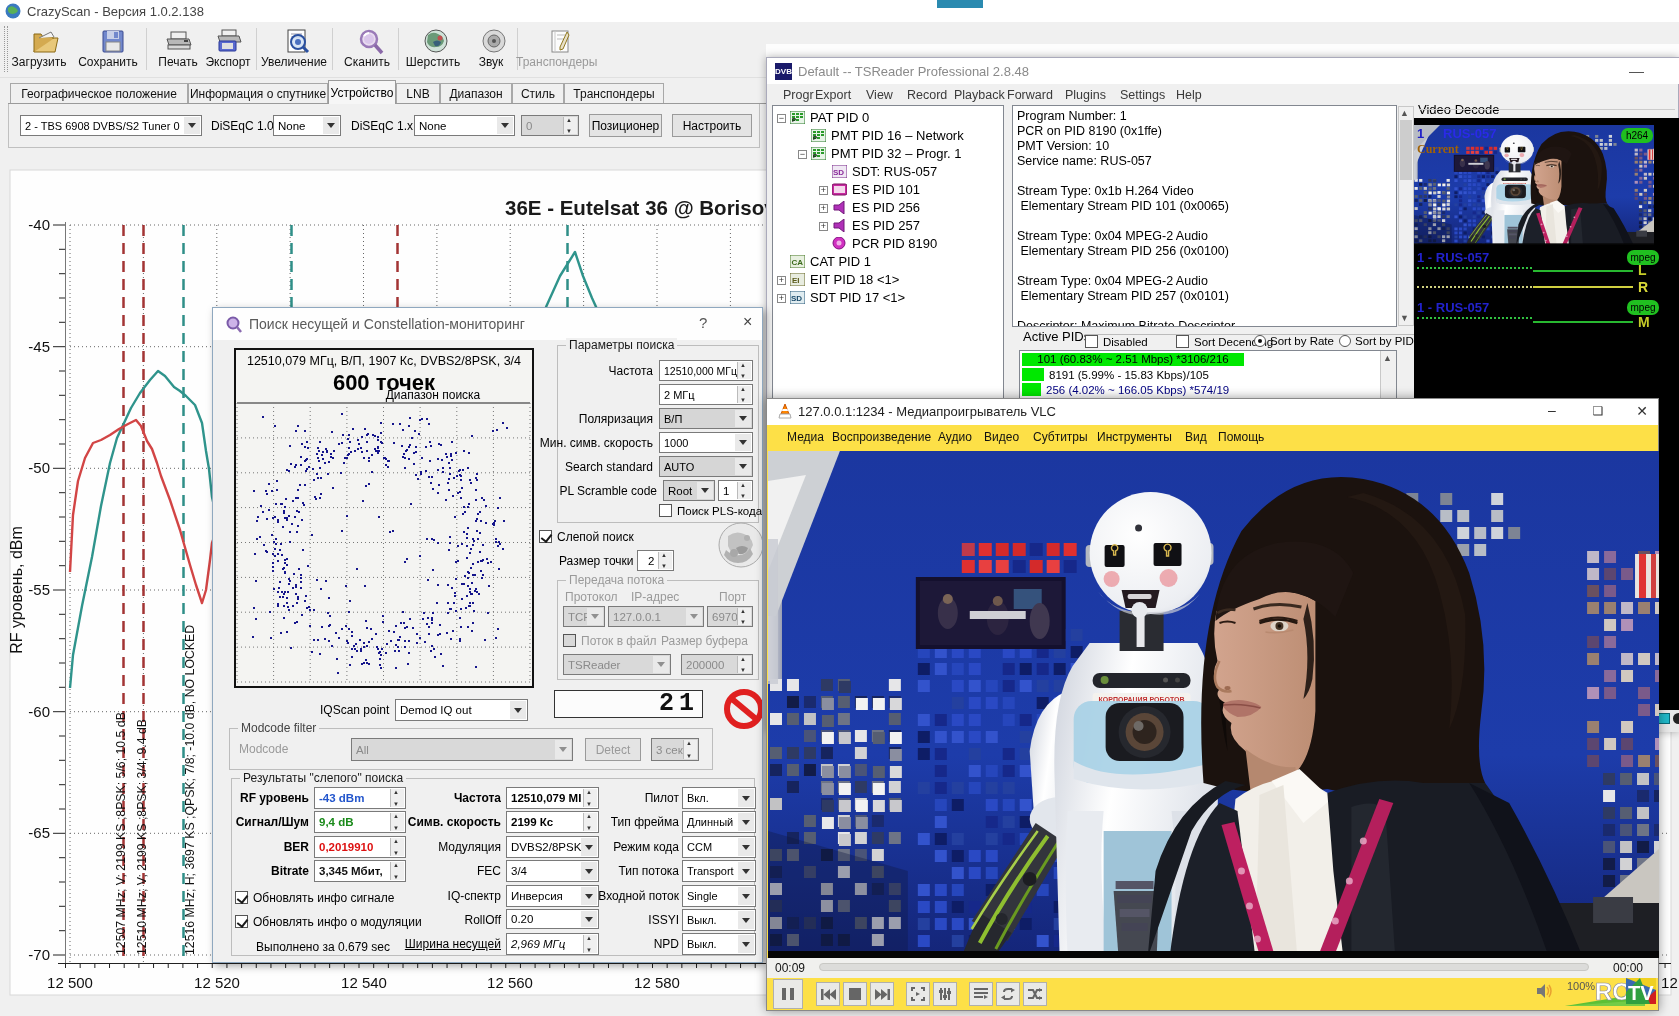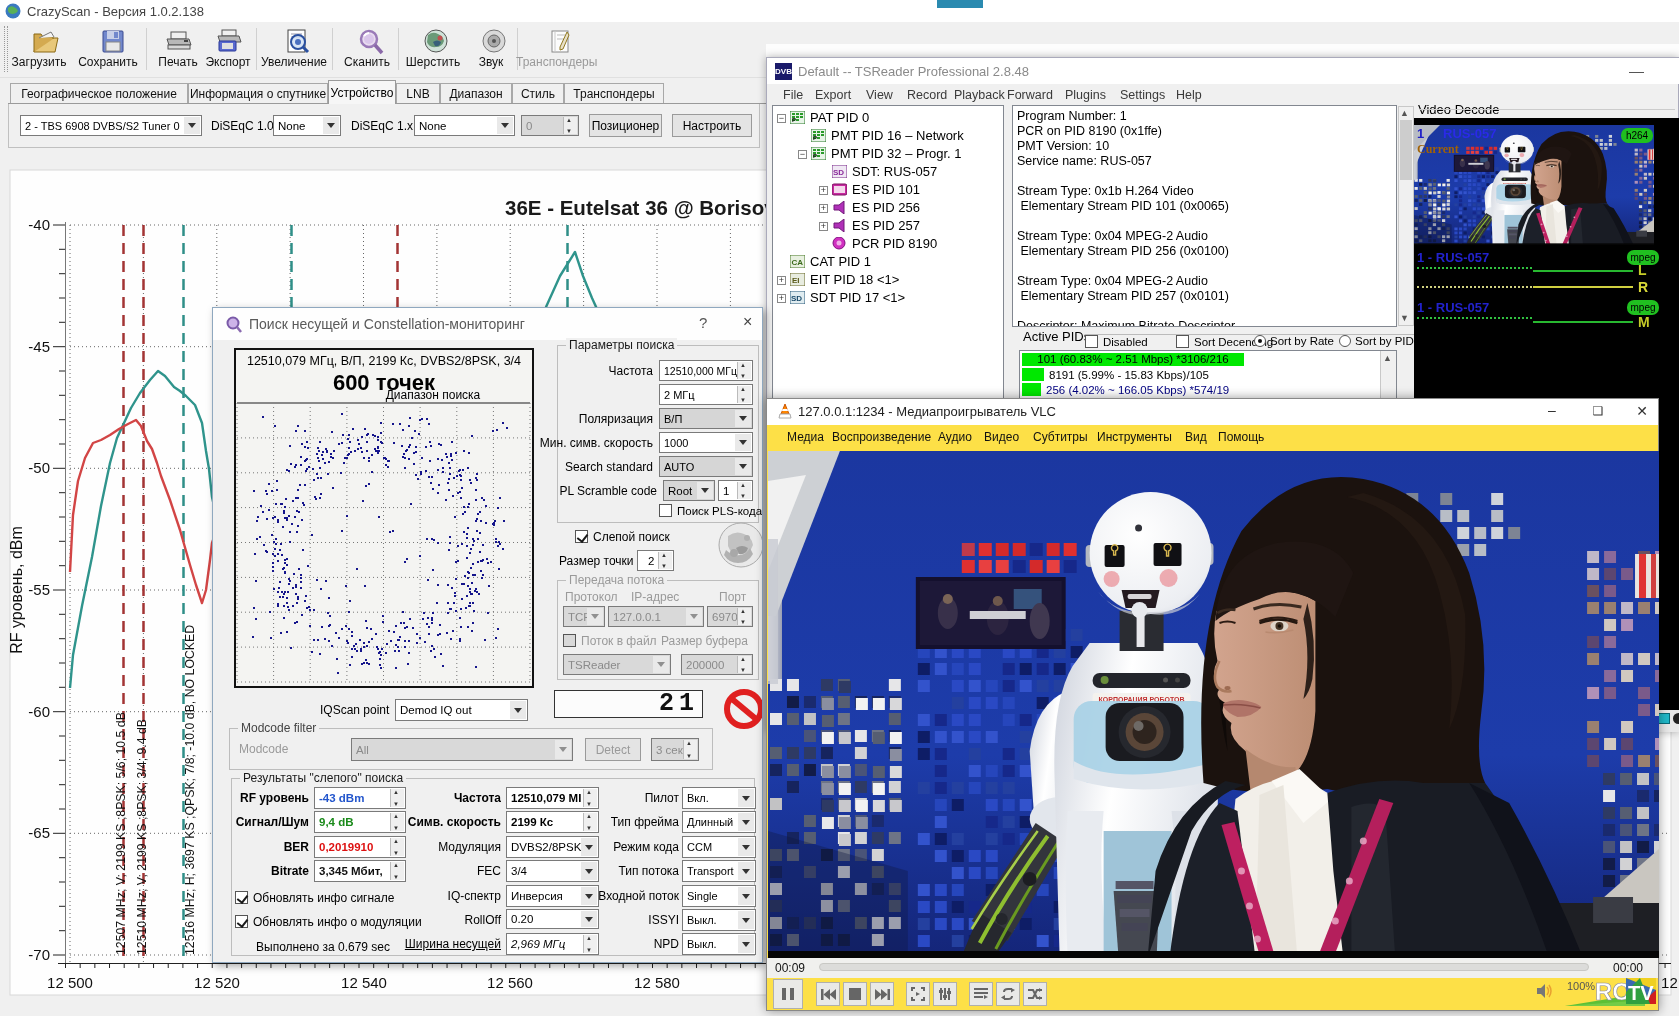--- a/index.html
+++ b/index.html
@@ -342,21 +342,21 @@
 <div class="abs" style="left:212px;top:307px;width:551px;height:656px;background:#f0f0f0;border:1px solid #8fa8bf;box-shadow:3px 3px 8px rgba(0,0,0,0.35);z-index:10;overflow:hidden;">
     <div class="abs" style="left:0;top:0;width:549px;height:32px;background:#fefefe;"></div>
     <div class="abs" style="left:12px;top:8px;width:18px;height:18px;"><svg width="18" height="18">
         <circle cx="8" cy="7" r="5.5" fill="#cdb3e8" stroke="#7a5aa8" stroke-width="2"></circle>
         <line x1="12" y1="11" x2="16" y2="16" stroke="#8a6ab0" stroke-width="2.5"></line>
       </svg></div>
     <div class="abs" style="left:36px;top:8px;font-size:14px;color:#5a5a5a;">Поиск несущей и Constellation-мониторинг</div>
     <div class="abs" style="left:486px;top:6px;font-size:15px;color:#555;">?</div>
     <div class="abs" style="left:530px;top:5px;font-size:16px;color:#444;">×</div>
     <div class="abs" style="left:21px;top:40px;width:300px;height:340px;background:#f4f4f2;border:2px solid #111;"></div>
-    <div class="abs" style="left:21px;top:46px;width:300px;text-align:center;font-size:12.5px;color:#000;">12510,079 МГц, В/П, 2199 Кс, DVBS2/8PSK, 3/4</div>
+    <div class="abs" style="left:21px;top:46px;width:300px;text-align:center;font-size:12.5px;color:#000;">12510,079 МГц, В/П, 1907 Кс, DVBS2/8PSK, 3/4</div>
     <div class="abs" style="left:21px;top:62px;width:300px;text-align:center;font-size:22px;font-weight:bold;color:#000;">600 точек</div>
     <svg class="abs" style="left:0;top:0;" width="549" height="654" viewBox="0 0 549 654">
       <line x1="24.0" y1="95" x2="24.0" y2="374" stroke="#777" stroke-dasharray="1 3"></line>
       <line x1="24" y1="95.0" x2="317" y2="95.0" stroke="#777" stroke-dasharray="1 3"></line>
       <line x1="60.6" y1="95" x2="60.6" y2="374" stroke="#777" stroke-dasharray="1 3"></line>
       <line x1="24" y1="129.9" x2="317" y2="129.9" stroke="#777" stroke-dasharray="1 3"></line>
       <line x1="97.2" y1="95" x2="97.2" y2="374" stroke="#777" stroke-dasharray="1 3"></line>
       <line x1="24" y1="164.8" x2="317" y2="164.8" stroke="#777" stroke-dasharray="1 3"></line>
       <line x1="133.9" y1="95" x2="133.9" y2="374" stroke="#777" stroke-dasharray="1 3"></line>
       <line x1="24" y1="199.6" x2="317" y2="199.6" stroke="#777" stroke-dasharray="1 3"></line>
@@ -996,21 +996,21 @@
     <div class="lbl" style="left:0px;top:176px;width:444px;text-align:right;">PL Scramble code</div>
     <div class="combo gray" style="left:450px;top:172px;width:52px;height:21px;">
       <span>Root</span>
       <span class="dd"></span>
     </div>
     <div class="spin" style="left:505px;top:172px;width:35px;height:21px;">
       <span>1</span>
       <span class="ud"></span>
     </div>
     <div class="cb" style="left:446px;top:196px;font-size:11.5px;"><span class="bx"></span>Поиск PLS-кода</div>
-    <div class="cb" style="left:362px;top:222px;"><span class="bx ck"></span>Слепой поиск</div>
+    <div class="cb" style="left:326px;top:222px;"><span class="bx ck"></span>Слепой поиск</div>
     <div class="lbl" style="left:346px;top:246px;">Размер точки</div>
     <div class="spin" style="left:424px;top:242px;width:37px;height:21px;">
       <span style="margin-left:6px;">2</span>
       <span class="ud"></span>
     </div>
     <div class="abs" style="left:505px;top:214px;width:46px;height:46px;"><svg width="46" height="46">
         <circle cx="23" cy="23" r="22" fill="#e9e9e9" stroke="#aaa"></circle>
         <path d="M10 14 q8 -6 16 -2 q8 3 9 11 q-3 9 -12 9 q-10 1 -13 -8 Z" fill="#c2c2c2"></path>
         <path d="M8 28 q6 6 14 5 q7 -1 10 -7 l3 6 q-5 9 -15 9 q-9 0 -14 -8 Z" fill="#b2b2b2"></path>
         <circle cx="16" cy="31" r="4" fill="#a8a8a8"></circle>
@@ -1164,21 +1164,21 @@
     <div class="cb" style="left:22px;top:583px;"><span class="bx ck"></span>Обновлять инфо сигнале</div>
     <div class="cb" style="left:22px;top:607px;"><span class="bx ck"></span>Обновлять инфо о модуляции</div>
     <div class="lbl" style="left:43px;top:632px;">Выполнено за 0.679 sec</div>
   </div>
 <div class="abs" style="left:766px;top:44px;width:913px;height:14px;background:#fdfdfd;"></div>
 <div class="abs" style="left:766px;top:57px;width:913px;height:675px;background:#f0f0f0;border:1px solid #aab;box-shadow:0 0 8px rgba(0,0,0,0.3);z-index:5;">
     <div class="abs" style="left:0;top:0;width:913px;height:26px;background:#fff;"></div>
     <div class="abs" style="left:8px;top:5px;width:17px;height:17px;background:#1a1a6a;color:#fff;font-size:8px;font-weight:bold;text-align:center;line-height:17px;">DVB</div>
     <div class="abs win-title" style="left:31px;top:6px;color:#8a8a8a;">Default -- TSReader Professional 2.8.48</div>
     <div class="abs" style="left:862px;top:4px;font-size:15px;color:#555;">—</div>
-    <div class="abs" style="left:16px;top:30px;font-size:12.5px;color:#3a3a3a;">File</div>
+    <div class="abs" style="left:16px;top:30px;font-size:12.5px;color:#3a3a3a;">Progr</div>
     <div class="abs" style="left:48px;top:30px;font-size:12.5px;color:#3a3a3a;">Export</div>
     <div class="abs" style="left:99px;top:30px;font-size:12.5px;color:#3a3a3a;">View</div>
     <div class="abs" style="left:140px;top:30px;font-size:12.5px;color:#3a3a3a;">Record</div>
     <div class="abs" style="left:187px;top:30px;font-size:12.5px;color:#3a3a3a;">Playback</div>
     <div class="abs" style="left:240px;top:30px;font-size:12.5px;color:#3a3a3a;">Forward</div>
     <div class="abs" style="left:298px;top:30px;font-size:12.5px;color:#3a3a3a;">Plugins</div>
     <div class="abs" style="left:353px;top:30px;font-size:12.5px;color:#3a3a3a;">Settings</div>
     <div class="abs" style="left:409px;top:30px;font-size:12.5px;color:#3a3a3a;">Help</div>
     <div class="abs" style="left:5px;top:47px;width:232px;height:628px;background:#fff;border:1px solid #828790;"></div>
     <div class="abs" style="left:10px;top:52px;font-size:13px;color:#000;white-space:nowrap;"><span style="display:inline-block;width:9px;height:9px;border:1px solid #888;background:#fff;font-size:9px;line-height:7px;text-align:center;vertical-align:1px;margin-right:4px;color:#333;">−</span><span style="display:inline-block;vertical-align:-2px;margin-right:5px;"><svg width="15" height="13">

